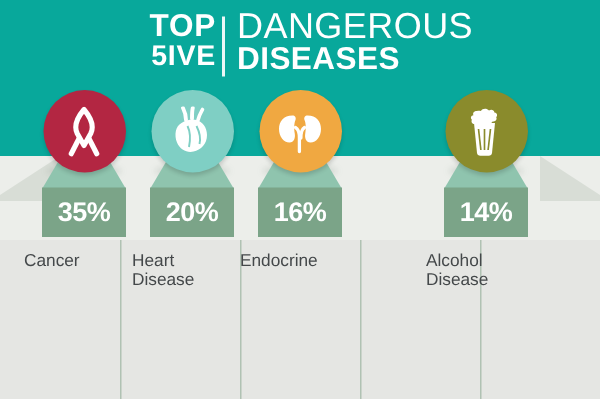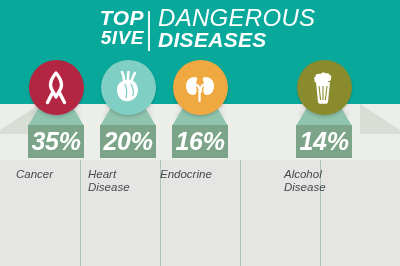--- a/index.html
+++ b/index.html
@@ -1,18 +1,18 @@
 <!DOCTYPE html>
 <html><head>
 <meta charset="utf-8">
 <style>
   html,body{margin:0;padding:0;}
   body{width:400px;height:266px;overflow:hidden;background:#e5e6e3;
        font-family:"Liberation Sans",sans-serif;}
-  #infographic{position:relative;width:400px;height:266px;overflow:hidden;background:#e5e6e3;font-style:italic;}
+  #infographic{position:relative;width:400px;height:266px;overflow:hidden;background:#e5e6e3;}
 
   
   .teal-band{position:absolute;left:0;top:0;width:400px;height:113px;background:#08a89b;}
   .teal-right{position:absolute;right:0;top:0;width:26px;height:134px;background:#08a89b;}
   .teal-left{position:absolute;left:0;top:0;width:18px;height:120px;background:#08a89b;}
 
   
   .floor{position:absolute;left:0;top:104px;width:400px;height:70px;background:#eceeea;}
   .floor-l{position:absolute;left:0;top:104px;width:40px;height:30px;background:#d8ddd6;
            clip-path:polygon(0 26px,40px 0,40px 30px,0 30px);}
@@ -40,21 +40,21 @@
           box-shadow:0 2px 3px rgba(0,0,0,.16);}
   .circle svg{display:block;}
 
   
   .pedestal{position:absolute;left:50%;top:104px;width:56px;height:22px;margin-left:-28px;
             background:#8fc4ae;clip-path:polygon(13px 0,43px 0,56px 22px,0 22px);}
 
   
   .pct-box{position:absolute;left:50%;top:125px;width:56px;height:33px;margin-left:-28px;
            background:#7ba488;display:flex;align-items:center;justify-content:center;}
-  .pct-box span{color:#fff;font-size:25px;font-weight:bold;letter-spacing:-.3px;}
+  .pct-box span{color:#fff;font-size:18px;font-weight:bold;letter-spacing:-.3px;}
 
   
   .label{position:absolute;left:0;top:168px;width:80px;text-align:left;
          color:#44484a;font-size:11.5px;line-height:13px;}
 
   
   .shadow{position:absolute;left:50%;top:110px;width:50px;height:8px;margin-left:-25px;
           background:rgba(90,110,95,.18);border-radius:50%;filter:blur(2px);}
 </style>
 </head>

